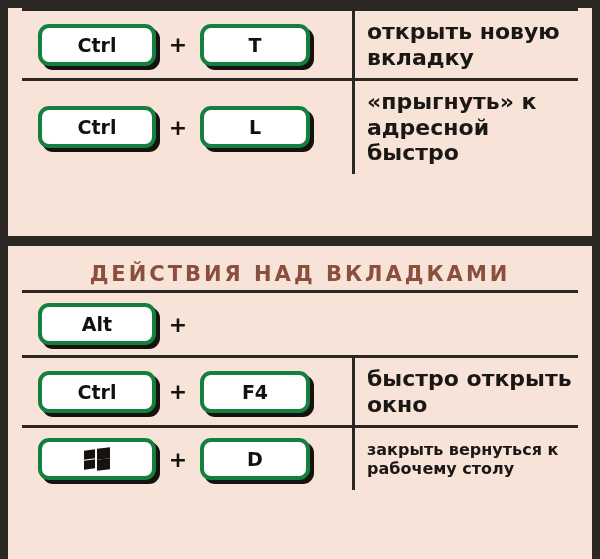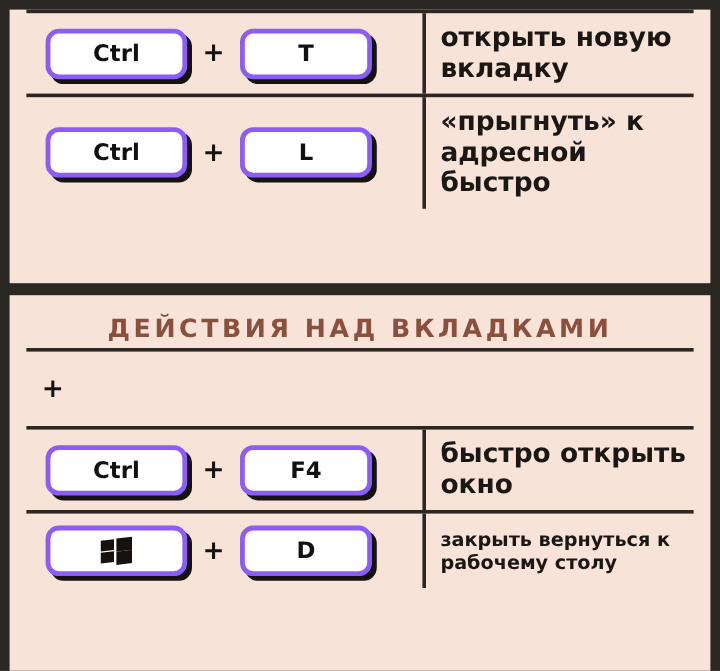--- a/index.html
+++ b/index.html
@@ -59,21 +59,21 @@
   }
   .keys {
     width: 330px;
     display: flex;
     align-items: center;
     padding: 7px 0;
     box-sizing: border-box;
   }
   .key {
     background: #ffffff;
-    border: 4px solid #8b5cf6;
+    border: 4px solid #15803d;
     border-radius: 11px;
     box-shadow: 4px 4px 0 #15120f;
     height: 42px;
     display: flex;
     align-items: center;
     justify-content: center;
     font-weight: bold;
     font-size: 19px;
     color: #111;
     box-sizing: border-box;
@@ -151,20 +151,21 @@
 
     </div>
   </div>
 
   <div class="section" id="section-actions">
     <div class="section-title">ДЕЙСТВИЯ НАД ВКЛАДКАМИ</div>
     <div class="rows">
 
       <div class="row first">
         <div class="keys">
+          <div class="key key-wide key-left">Alt</div>
           <div class="plus">+</div>
         </div>
       </div>
 
       <div class="row">
         <div class="keys">
           <div class="key key-wide key-left">Ctrl</div>
           <div class="plus">+</div>
           <div class="key key-narrow">F4</div>
         </div>

